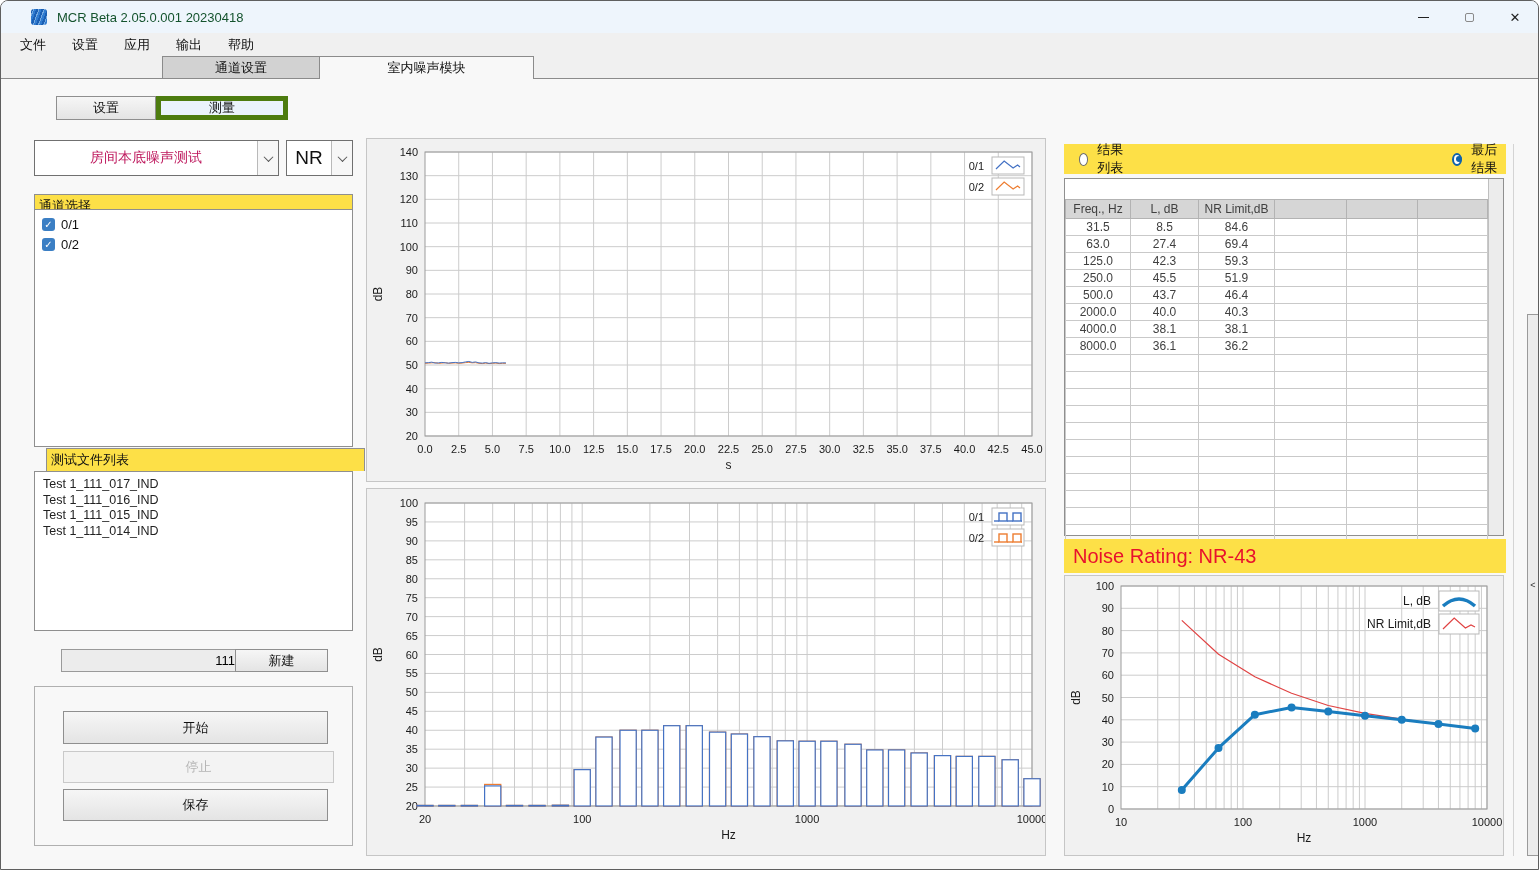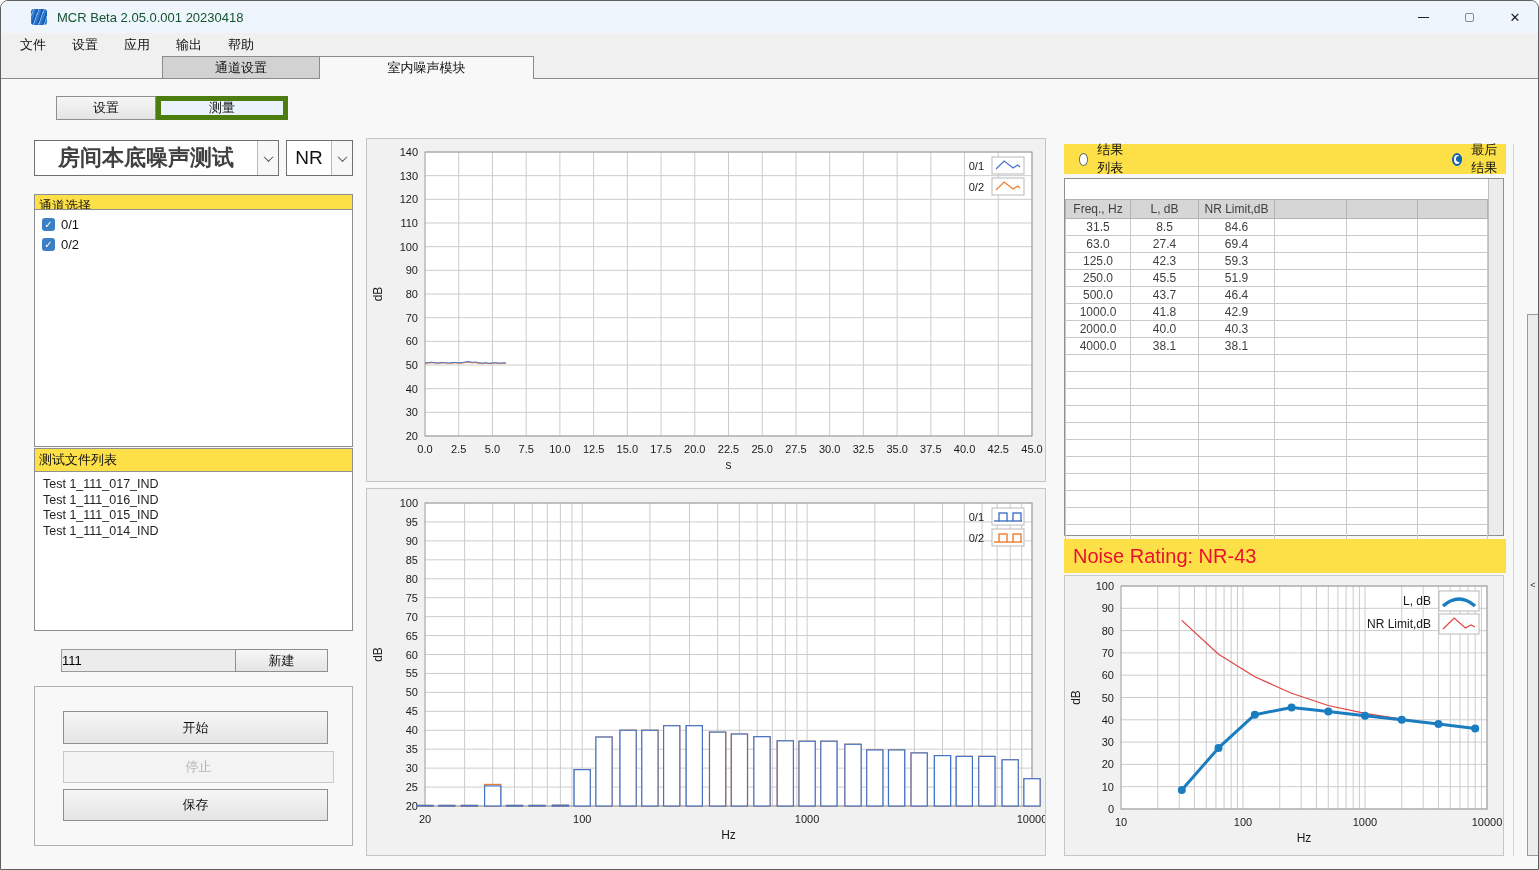--- a/index.html
+++ b/index.html
@@ -90,21 +90,21 @@
       <div class="tab" style="width: 158px;">通道设置</div>
       <div class="tab active" style="width: 215px;">室内噪声模块</div>
     </div>
 
   <div class="content">
 
     <div class="btn" style="left:55px; top:17px; width:100px; height:24px;">设置</div>
     <div class="btn selected" style="left:155px; top:17px; width:132px; height:24px;">测量</div>
 
     <div class="combo" style="left:33px; top:61px; width:245px; height:36px;">
-      <div class="val" style="font-size:22px; color:#404040;font-weight:bold;">房间本底噪声测试</div>
+      <div class="val" style="font-size:14px; color:#be185d;">房间本底噪声测试</div>
       <div class="arrowbox">
           <div class="chev"></div>
         </div>
     </div>
     <div class="combo" style="left:285px; top:61px; width:67px; height:36px;">
       <div class="val" style="font-size:19px; color:#111;">NR</div>
       <div class="arrowbox">
           <div class="chev"></div>
         </div>
     </div>
@@ -114,29 +114,29 @@
         <div class="channel-row">
           <span class="checkbox">✓</span>
           <span>0/1</span>
         </div>
         <div class="channel-row">
           <span class="checkbox">✓</span>
           <span>0/2</span>
         </div>
       </div>
 
-    <div class="secthdr bluebar" style="left:33px; top:369px; width:319px; height:23px;">测试文件列表</div>
+    <div class="secthdr bluebar" style="left:45px; top:369px; width:319px; height:23px;">测试文件列表</div>
     <div class="listbox" style="left:33px; top:392px; width:319px; height:160px; padding-top:5px;" id="file-list">
         <div class="file-item">Test 1_111_017_IND</div>
         <div class="file-item">Test 1_111_016_IND</div>
         <div class="file-item">Test 1_111_015_IND</div>
         <div class="file-item">Test 1_111_014_IND</div>
       </div>
 
-    <input style="position: absolute; left: 60px; top: 570px; width: 175px; height: 23px; background: rgb(236, 236, 236); border: 1px solid rgb(154, 154, 154); text-align: left; font-size: 13px; font-family: inherit;" value="111">
+    <input style="position: absolute; left: 60px; top: 570px; width: 175px; height: 23px; background: rgb(236, 236, 236); border: 1px solid rgb(154, 154, 154); text-align: right; font-size: 13px; font-family: inherit;" value="111">
     <div class="btn" style="left:234px; top:570px; width:93px; height:23px;">新建</div>
 
     <div style="position:absolute; left:33px; top:607px; width:319px; height:160px; border:1px solid #b0b0b0;"></div>
     <div class="btn" style="left:62px; top:632px; width:265px; height:33px;">开始</div>
     <div class="btn disabled" style="left:62px; top:672px; width:271px; height:32px;">停止</div>
     <div class="btn" style="left:62px; top:710px; width:265px; height:32px;">保存</div>
 
     <div class="panel" style="left:365px; top:59px; width:680px; height:344px;" id="time-chart-host">
         <svg width="678" height="342">
           <rect x="58" y="13" width="607" height="284" fill="#fff"></rect>
@@ -421,39 +421,39 @@
             </tr>
             <tr>
               <td>500.0</td>
               <td>43.7</td>
               <td>46.4</td>
               <td></td>
               <td></td>
               <td></td>
             </tr>
             <tr>
-              <td>1000.0</td>
-              <td>41.8</td>
-              <td>42.9</td>
-              <td></td>
-              <td></td>
-              <td></td>
-            </tr>
-            <tr>
               <td>2000.0</td>
               <td>40.0</td>
               <td>40.3</td>
               <td></td>
               <td></td>
               <td></td>
             </tr>
             <tr>
               <td>4000.0</td>
               <td>38.1</td>
               <td>38.1</td>
+              <td></td>
+              <td></td>
+              <td></td>
+            </tr>
+            <tr>
+              <td>8000.0</td>
+              <td>36.1</td>
+              <td>36.2</td>
               <td></td>
               <td></td>
               <td></td>
             </tr>
             <tr>
               <td></td>
               <td></td>
               <td></td>
               <td></td>
               <td></td>

